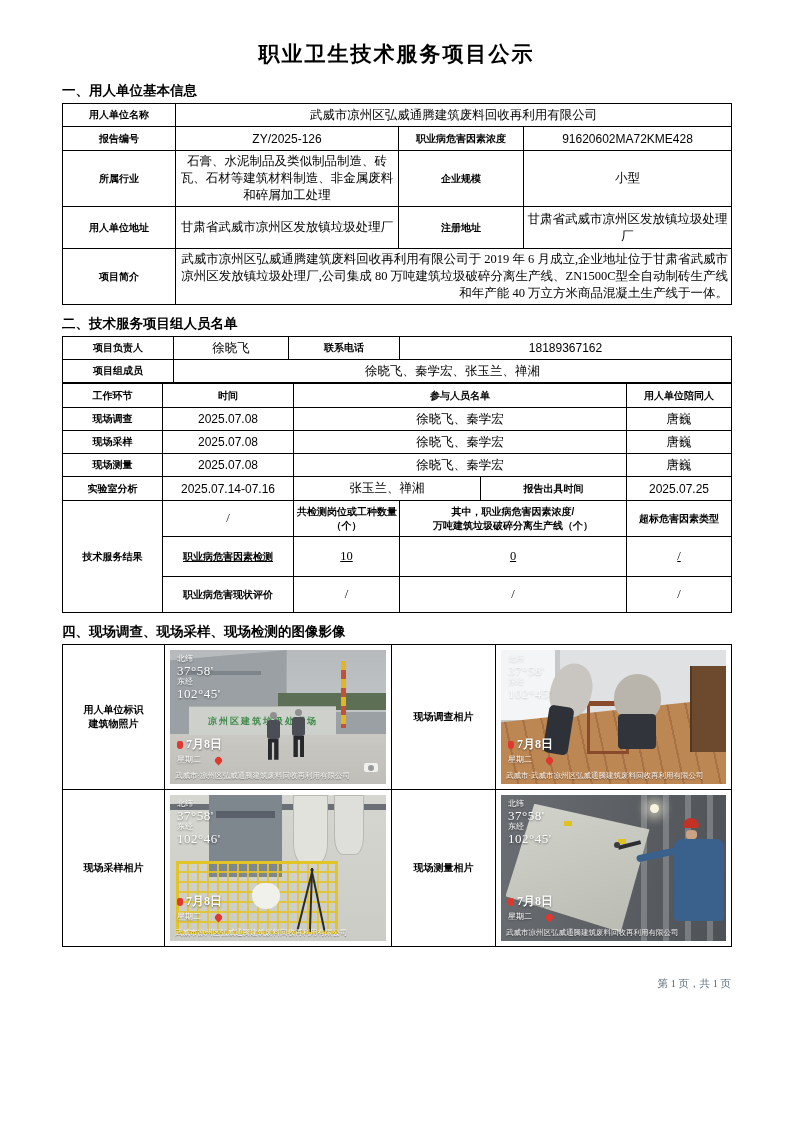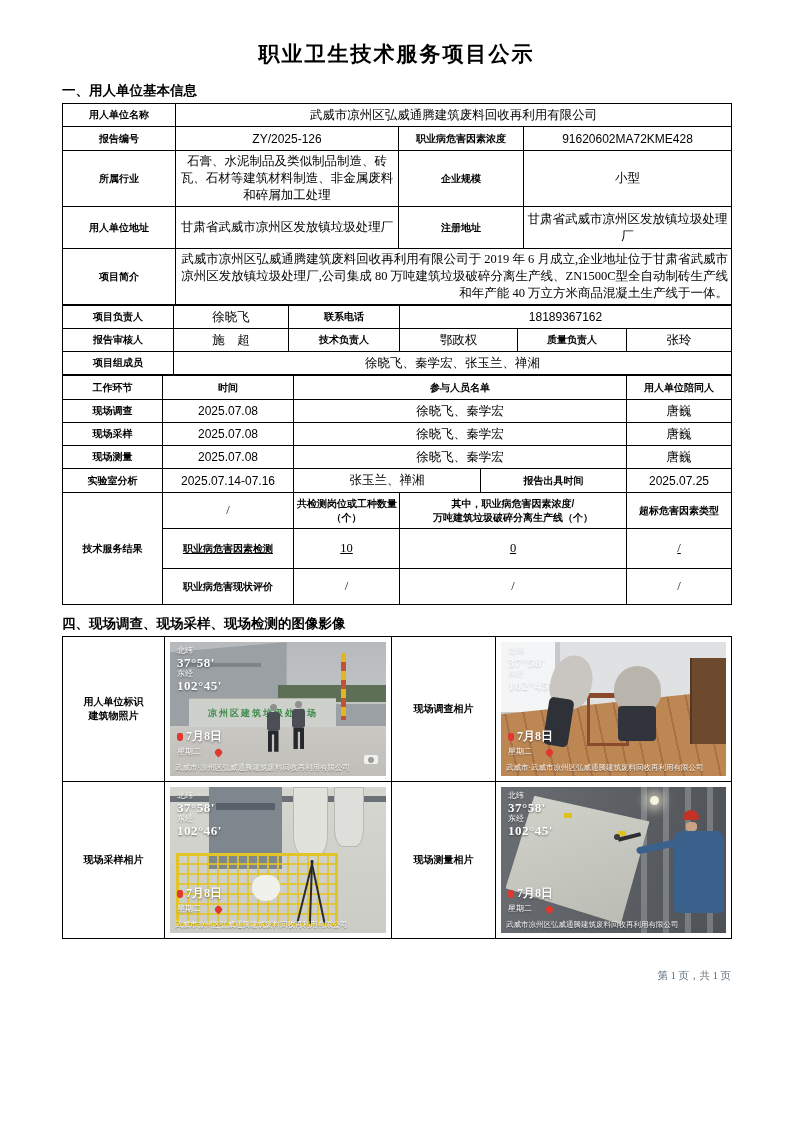--- a/index.html
+++ b/index.html
@@ -29,21 +29,21 @@
   
   td.photo-cell{padding:5px;background:#fff;}
   .photo{position:relative;width:100%;overflow:hidden;background:#9aa0a4;}
   .ph1{height:134px;} .ph2{height:146px;}
   .abs{position:absolute;}
 
   
   .ov-gps{position:absolute;left:7px;top:5px;color:#fff;line-height:1.1;text-align:left;
           text-shadow:0 1px 2px rgba(0,0,0,.5);z-index:9;}
   .ov-gps .sm{font-size:8px;display:block;opacity:.95;}
-  .ov-gps .lg{font-size:13px;font-weight:bold;display:block;letter-spacing:.5px;}
+  .ov-gps .lg{font-size:13px;font-weight:normal;display:block;letter-spacing:.5px;}
   .faint .sm,.faint .lg{opacity:.38;}
   .ov-date{position:absolute;left:7px;bottom:19px;color:#fff;text-align:left;z-index:9;
            text-shadow:0 1px 2px rgba(0,0,0,.5);}
   .ov-date .d{font-size:12px;font-weight:bold;}
   .ov-date .w{font-size:8px;display:block;margin-top:1px;}
   .ov-cap{position:absolute;left:5px;right:5px;bottom:3px;color:rgba(255,255,255,.92);font-size:7.5px;
           text-align:left;white-space:nowrap;overflow:hidden;text-shadow:0 1px 1px rgba(0,0,0,.45);z-index:9;}
   .reddot{display:inline-block;width:6px;height:8px;background:#e0372e;border-radius:2px 2px 3px 3px;
           margin-right:3px;vertical-align:middle;}
   .pin{display:inline-block;width:7px;height:7px;background:#e0372e;border-radius:50% 50% 50% 0;
@@ -166,43 +166,36 @@
       <td class="lbl">注册地址</td>
       <td>甘肃省武威市凉州区发放镇垃圾处理厂</td>
     </tr>
     <tr class="h52">
       <td class="lbl">项目简介</td>
       <td colspan="3" class="just">武威市凉州区弘威通腾建筑废料回收再利用有限公司于 2019 年 6 月成立,企业地址位于甘肃省武威市凉州区发放镇垃圾处理厂,公司集成 80 万吨建筑垃圾破碎分离生产线、ZN1500C型全自动制砖生产线和年产能 40 万立方米商品混凝土生产线于一体。</td>
     </tr>
   </tbody>
     </table>
 
+  <div class="sec-head">二、技术服务项目组人员名单</div>
   <table>
     <colgroup>
         <col style="width:111px">
         <col style="width:115px">
         <col style="width:111px">
         <col style="width:118px">
         <col style="width:109px">
         <col style="width:105px">
       </colgroup>
     <tbody>
     <tr class="h23">
       <td class="lbl">项目负责人</td>
       <td>徐晓飞</td>
       <td class="lbl">联系电话</td>
       <td colspan="3" class="mono">18189367162</td>
-    </tr>
-    <tr class="h23">
-      <td class="lbl">报告审核人</td>
-      <td>施　超</td>
-      <td class="lbl">技术负责人</td>
-      <td>鄂政权</td>
-      <td class="lbl">质量负责人</td>
-      <td>张玲</td>
     </tr>
     <tr class="h23">
       <td class="lbl">项目组成员</td>
       <td colspan="5">徐晓飞、秦学宏、张玉兰、禅湘</td>
     </tr>
   </tbody>
     </table>
 
   <table>
     <colgroup>

